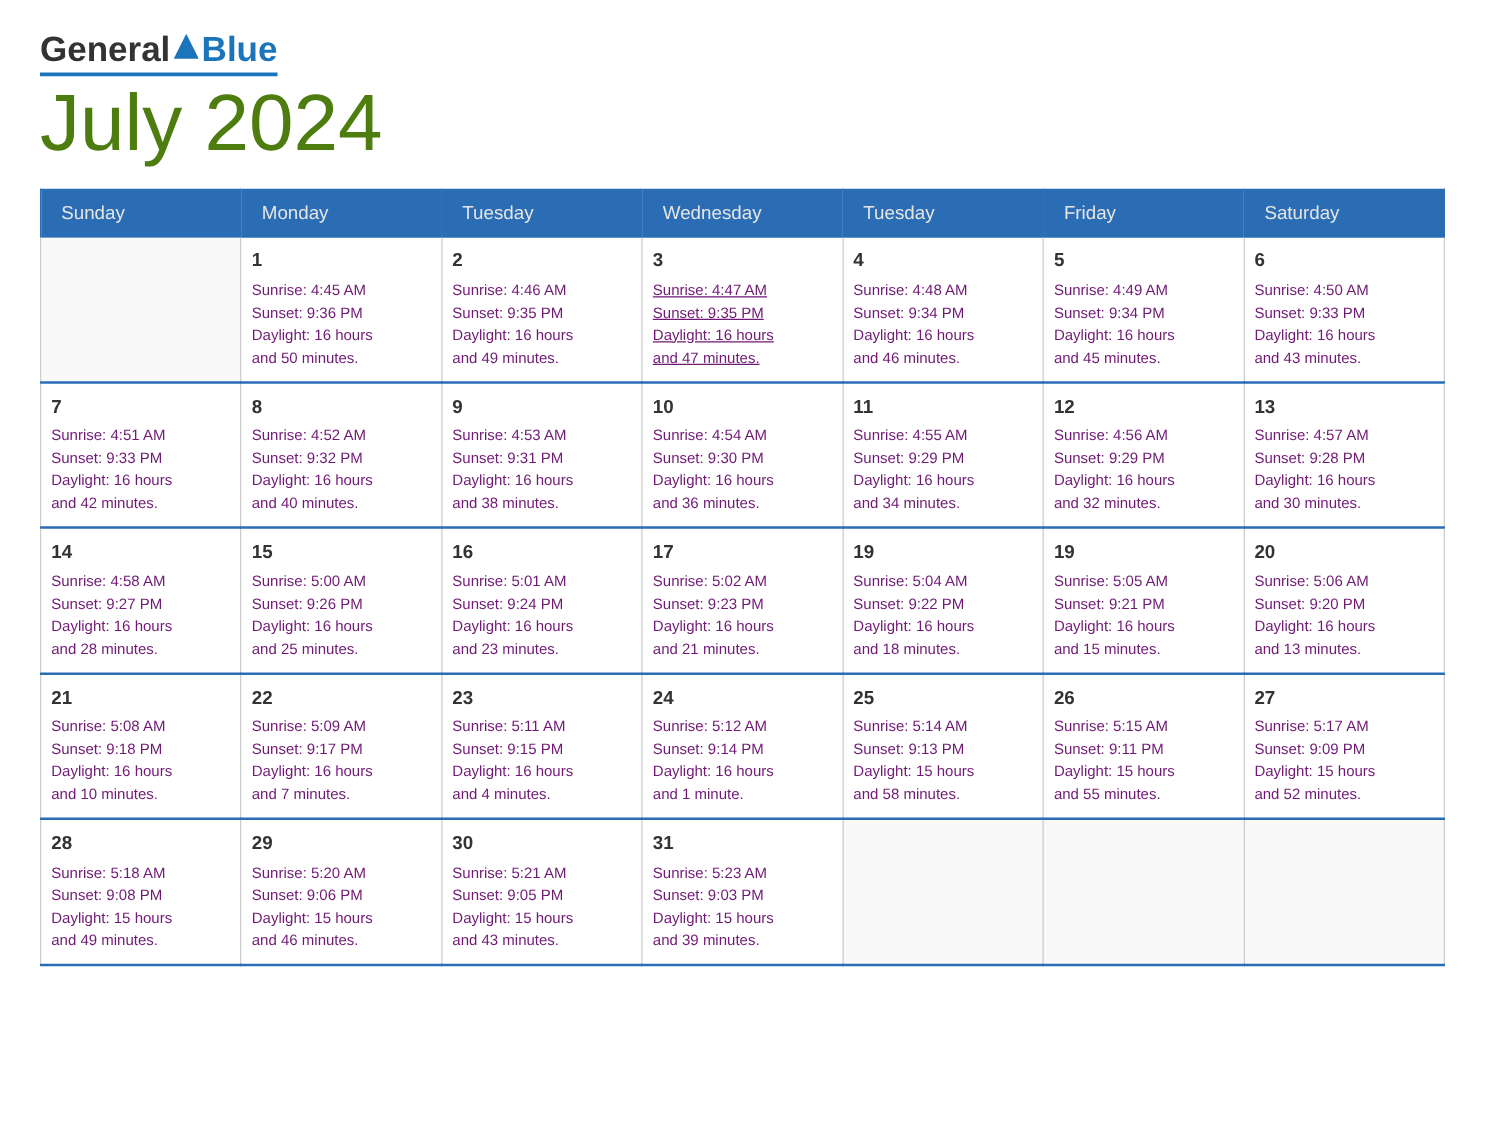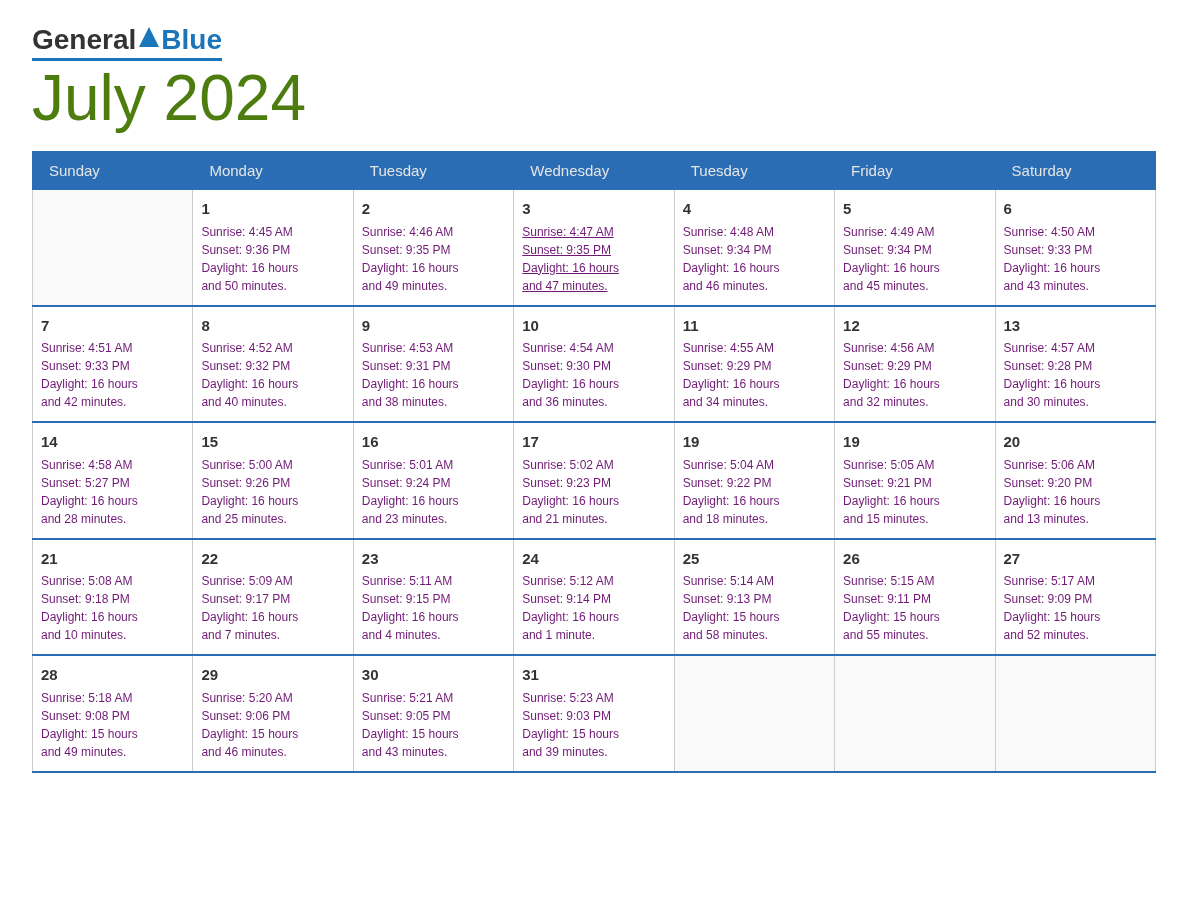--- a/index.html
+++ b/index.html
@@ -220,21 +220,21 @@
           <div class="day-info" style="white-space: pre-line;">Sunrise: 4:57 AM
 Sunset: 9:28 PM
 Daylight: 16 hours
 and 30 minutes.</div>
         </td>
       </tr>
       <tr>
         <td>
           <span class="day-num">14</span>
           <div class="day-info" style="white-space: pre-line;">Sunrise: 4:58 AM
-Sunset: 5:27 PM
+Sunset: 9:27 PM
 Daylight: 16 hours
 and 28 minutes.</div>
         </td>
         <td>
           <span class="day-num">15</span>
           <div class="day-info" style="white-space: pre-line;">Sunrise: 5:00 AM
 Sunset: 9:26 PM
 Daylight: 16 hours
 and 25 minutes.</div>
         </td>

